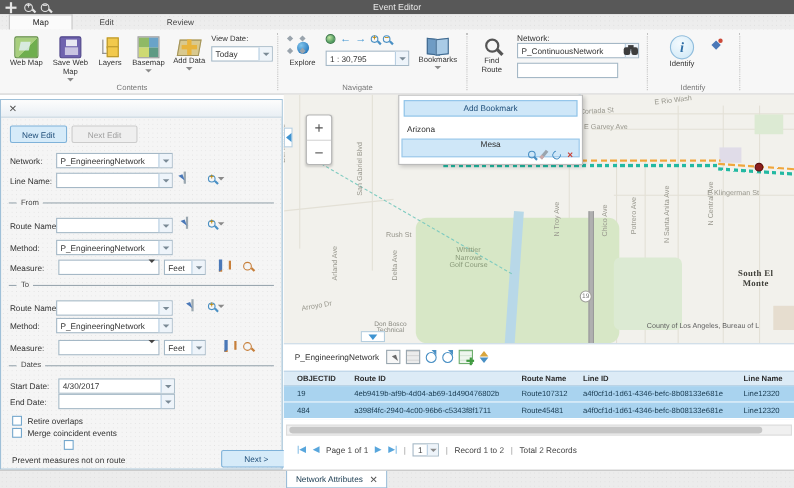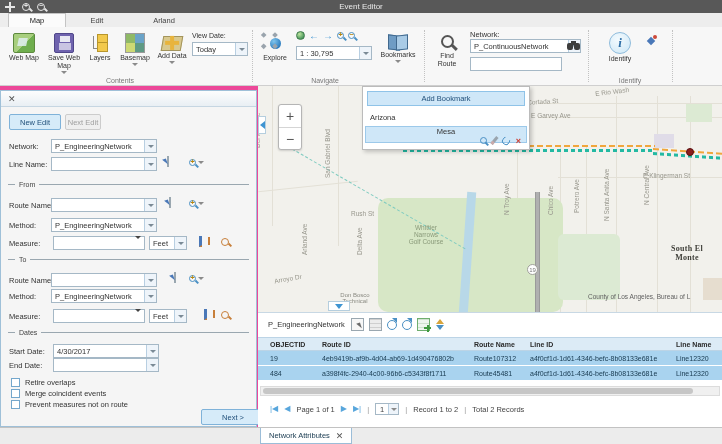--- a/index.html
+++ b/index.html
@@ -1,18 +1,18 @@
 <!DOCTYPE html>
 <html><head>
 <meta charset="utf-8">
 <style>
   * { box-sizing: border-box; margin: 0; padding: 0; }
   html,body { width:722px; height:444px; }
   body { font-family:"Liberation Sans", sans-serif; font-size:7.5px; color:#333; background:#e6e6e6; }
-  .screen { position:relative; width:722px; height:444px; overflow:hidden; background:#ec4899; }
+  .screen { position:relative; width:722px; height:444px; overflow:hidden; background:#ffffff; }
 
   
   .titlebar { position:absolute; left:0; top:0; width:722px; height:13px; background:#585858; display:flex; align-items:center; }
   .title-text { position:absolute; left:0; right:0; text-align:center; color:#e9e9e9; font-size:8px; }
   .tb-icons { display:flex; gap:7px; padding-left:5px; align-items:center; z-index:2; }
   .pan-icon { position:relative; width:10px; height:10px; }
   .pan-icon::before { content:""; position:absolute; left:0; top:4px; width:10px; height:2px; background:#e6e6e6; }
   .pan-icon::after { content:""; position:absolute; left:4px; top:0; width:2px; height:10px; background:#e6e6e6; }
   .mag { position:relative; width:8px; height:8px; border:1.6px solid #e6e6e6; border-radius:50%; }
   .mag::after { content:""; position:absolute; width:4px; height:1.6px; background:#e6e6e6; right:-4px; bottom:-1px; transform:rotate(45deg); }
@@ -187,21 +187,21 @@
       <span class="mag">
           <i>−</i>
         </span>
     </div>
     <span class="title-text">Event Editor</span>
   </div>
 
   <div class="tabstrip">
     <div class="rtab active" style="left:8px;width:58px;">Map</div>
     <div class="rtab" style="left:72px;width:50px;">Edit</div>
-    <div class="rtab" style="left:136px;width:56px;">Arland</div>
+    <div class="rtab" style="left:136px;width:56px;">Review</div>
   </div>
 
   <div class="ribbon">
 
     <div class="rbtn" style="left:6px;top:6px;width:36px;">
       <span class="webmap-icon"></span>
       <span class="lbl">Web Map</span>
     </div>
     <div class="rbtn" style="left:46px;top:6px;width:36px;">
       <span class="save-icon"></span>
@@ -376,21 +376,21 @@
         </span>
       </div>
     </div>
   </div>
 
   <div class="panel">
     <div class="panel-hd">
       <span class="xbtn">✕</span>
     </div>
     <div class="pbtn primary" style="left:8px;top:23px;width:52px;">New Edit</div>
-    <div class="pbtn disabled" style="left:64px;top:23px;width:36px;">Next Edit</div>
+    <div class="pbtn disabled" style="left:64px;top:23px;width:60px;">Next Edit</div>
 
     <div class="flabel" style="left:8px;top:51px;">Network:</div>
     <div class="sel" style="left:50px;top:48px;width:106px;">
       <span class="val">P_EngineeringNetwork</span>
       <span class="cbox">
           <span class="caret"></span>
         </span>
     </div>
 
     <div class="flabel" style="left:8px;top:69px;">Line Name:</div>
@@ -510,21 +510,21 @@
     </div>
 
     <div class="cbrow" style="top:287px;">
       <span class="cbox-sq"></span>
       <span>Retire overlaps</span>
     </div>
     <div class="cbrow" style="top:298px;">
       <span class="cbox-sq"></span>
       <span>Merge coincident events</span>
     </div>
-    <div class="cbrow" style="top:309px;">
+    <div class="cbrow" style="top:309px;flex-direction:column;">
       <span class="cbox-sq"></span>
       <span>Prevent measures not on route</span>
     </div>
 
     <div class="pbtn primary" style="left:200px;top:318px;width:64px;">Next &gt;</div>
   </div>
 
   <div class="tablearea">
     <div class="t-toolbar">
       <span class="t-src">P_EngineeringNetwork</span>

